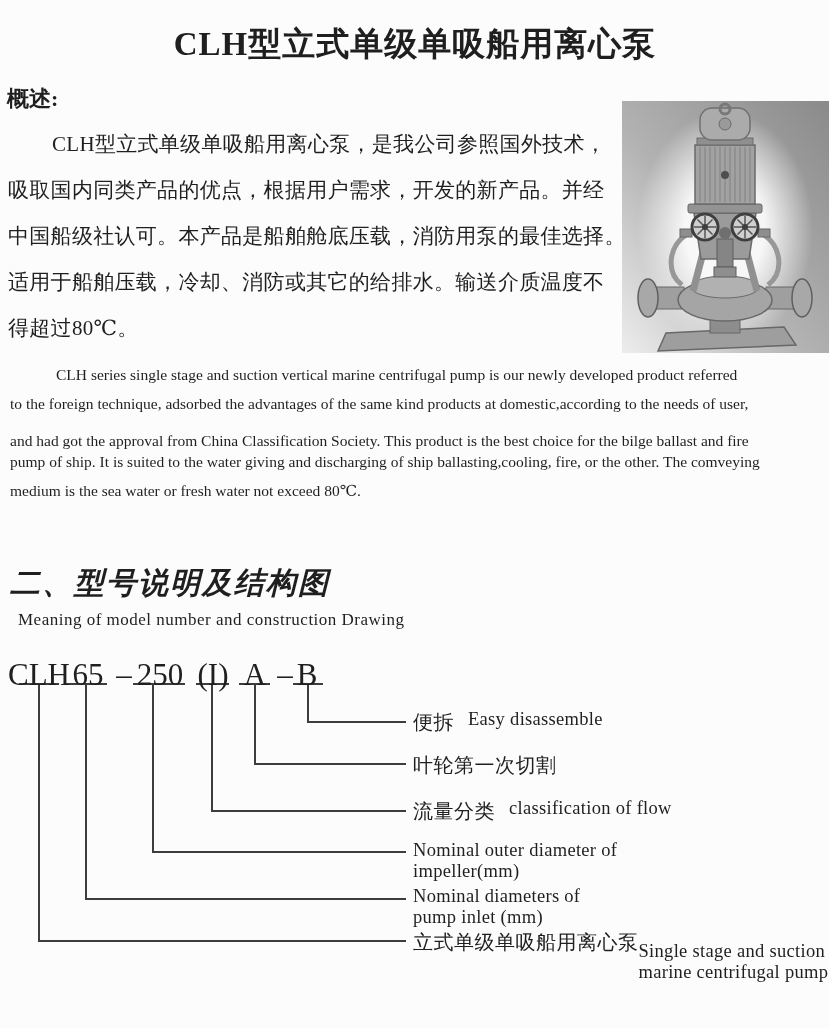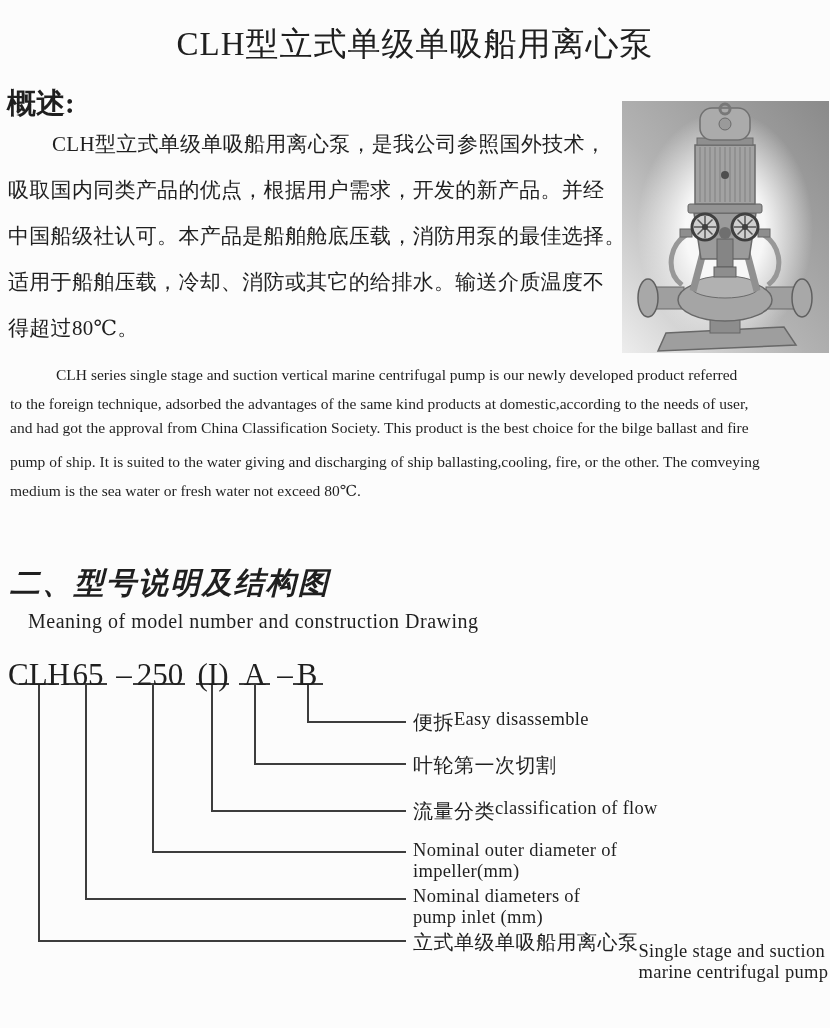--- a/index.html
+++ b/index.html
@@ -9,27 +9,27 @@
     margin:0 auto;
     background:#fcfcfc;
     overflow:hidden;
     font-family:"Liberation Serif","DejaVu Serif",serif;
     color:#1f1f1f;
   }
   .abs{position:absolute;}
   .title{
     left:0;top:22px;width:830px;
     text-align:center;
-    font-size:33px;font-weight:normal;
+    font-size:33px;font-weight:bold;
     letter-spacing:1px;
     margin:0;
   }
   .ov-heading{
     left:7px;top:84px;
-    font-size:29px;font-weight:bold;
+    font-size:22px;font-weight:bold;
   }
   .cn-line{
     left:8px;width:615px;height:46px;
     font-size:21px;letter-spacing:0.3px;
     white-space:nowrap;
   }
   .cn-line.indent{padding-left:44px;}
   .pump-figure{
     left:622px;top:101px;width:207px;height:252px;
     margin:0;
@@ -42,34 +42,35 @@
   .en-line.indent{padding-left:46px;}
   .sec-heading{
     left:10px;top:563px;
     font-size:30px;font-weight:bold;
     font-family:"Liberation Sans","DejaVu Sans",sans-serif;
     letter-spacing:2px;
     margin:0;
     font-style:italic;
   }
   .sec-sub{
-    left:28px;top:610px;
-    font-size:20px;
+    left:18px;top:610px;
+    font-size:17px;
     letter-spacing:0.5px;
   }
   .code-part{
     top:657px;
     font-size:31px;
     transform:translateX(-50%);
     white-space:nowrap;
   }
   .dlines{left:0;top:0;}
   .dlabel{
     left:413px;
     display:flex;
+    gap:14px;
     align-items:flex-start;
     white-space:nowrap;
   }
   .dlabel .cn{font-size:20px;line-height:26px;letter-spacing:0.5px;}
   .dlabel .en{font-size:18.5px;line-height:21px;letter-spacing:0.3px;}
   .dlabel .en span{display:block;}
   .dlabel.stacked{flex-direction:row;gap:0;}
   .dlabel.stacked .en{margin-top:12px;}
   .dlabel .en.drop8{margin-top:0;}
 </style>
@@ -151,21 +152,21 @@
         <circle cx="123" cy="126" r="13" fill="#cfcfcf" stroke="#3f3f3f" stroke-width="3"></circle>
         <path d="M123 115 V137 M112 126 H134 M115.5 118.5 L130.5 133.5 M130.5 118.5 L115.5 133.5" stroke="#555555" stroke-width="1.5"></path>
         <circle cx="123" cy="126" r="3" fill="#3f3f3f"></circle>
       </g>
     </svg>
   </figure>
 
   <div>
     <div class="abs en-line indent" style="top:366px">CLH series single stage and suction vertical marine centrifugal pump is our newly developed product referred</div>
     <div class="abs en-line" style="top:395px">to the foreign technique, adsorbed the advantages of  the same kind products at domestic,according to the needs of user,</div>
-    <div class="abs en-line" style="top:419px">and had got  the approval from China Classification Society. This product is the best choice for the bilge ballast and fire</div>
+    <div class="abs en-line" style="top:432px">and had got  the approval from China Classification Society. This product is the best choice for the bilge ballast and fire</div>
     <div class="abs en-line" style="top:453px">pump of ship. It is suited to the water giving and discharging of ship ballasting,cooling, fire,  or the other. The comveying</div>
     <div class="abs en-line" style="top:482px">medium is the sea water or fresh water not exceed 80℃.</div>
   </div>
 
   <h2 class="abs sec-heading">二、型号说明及结构图</h2>
   <div class="abs sec-sub">Meaning of model number and construction Drawing</div>
 
   <div>
 
     <svg class="abs dlines" width="830" height="1028" viewBox="0 0 830 1028" xmlns="http://www.w3.org/2000/svg">

